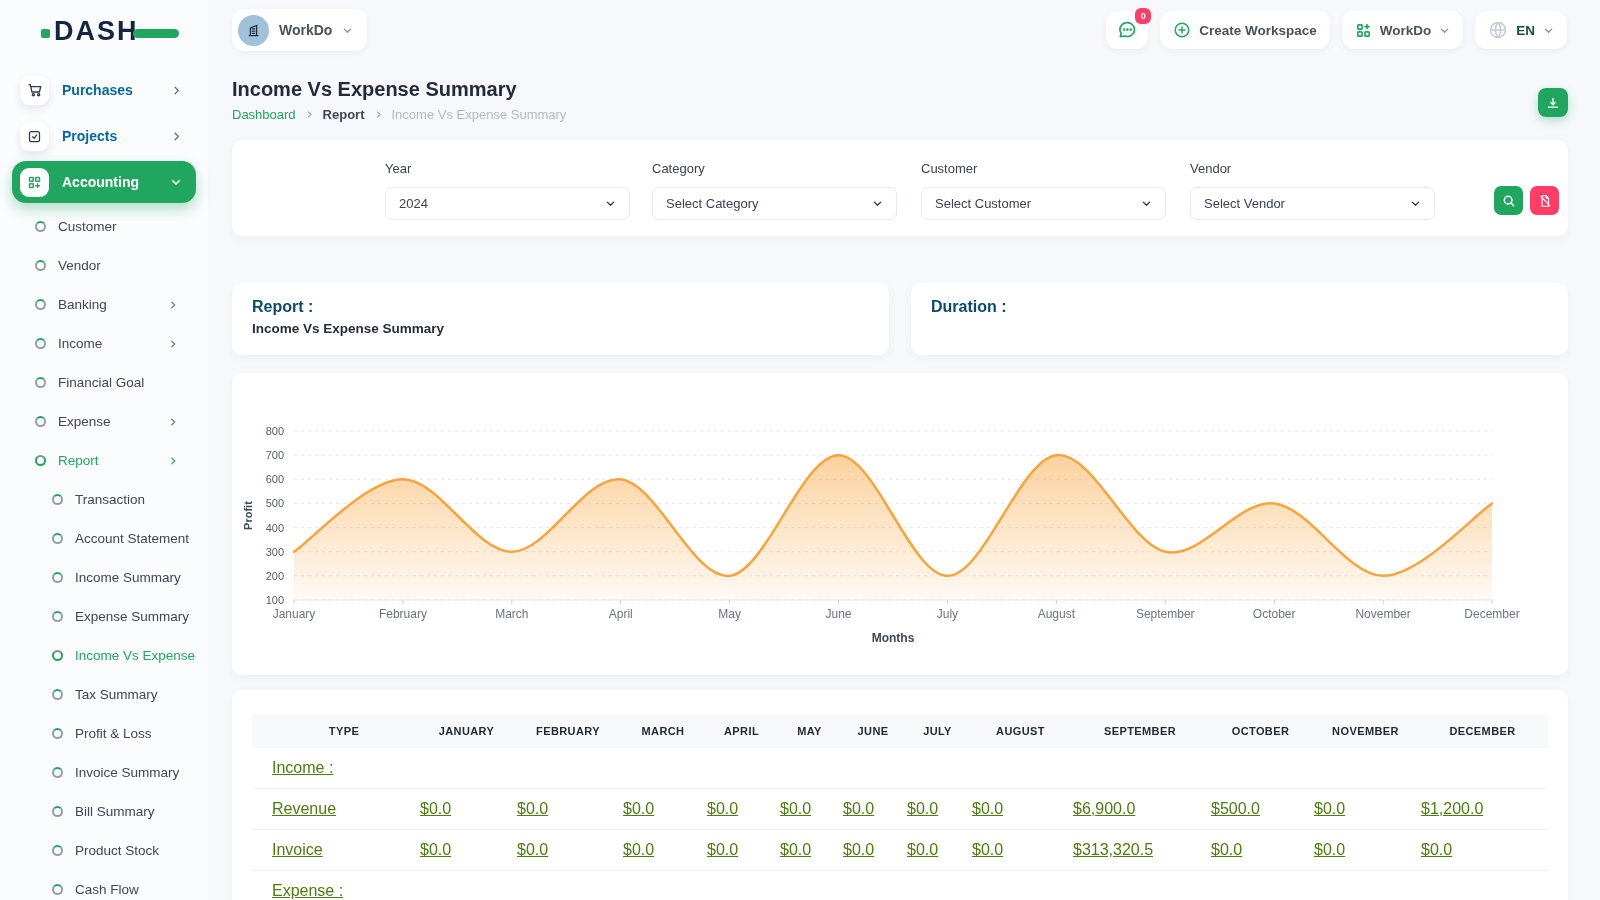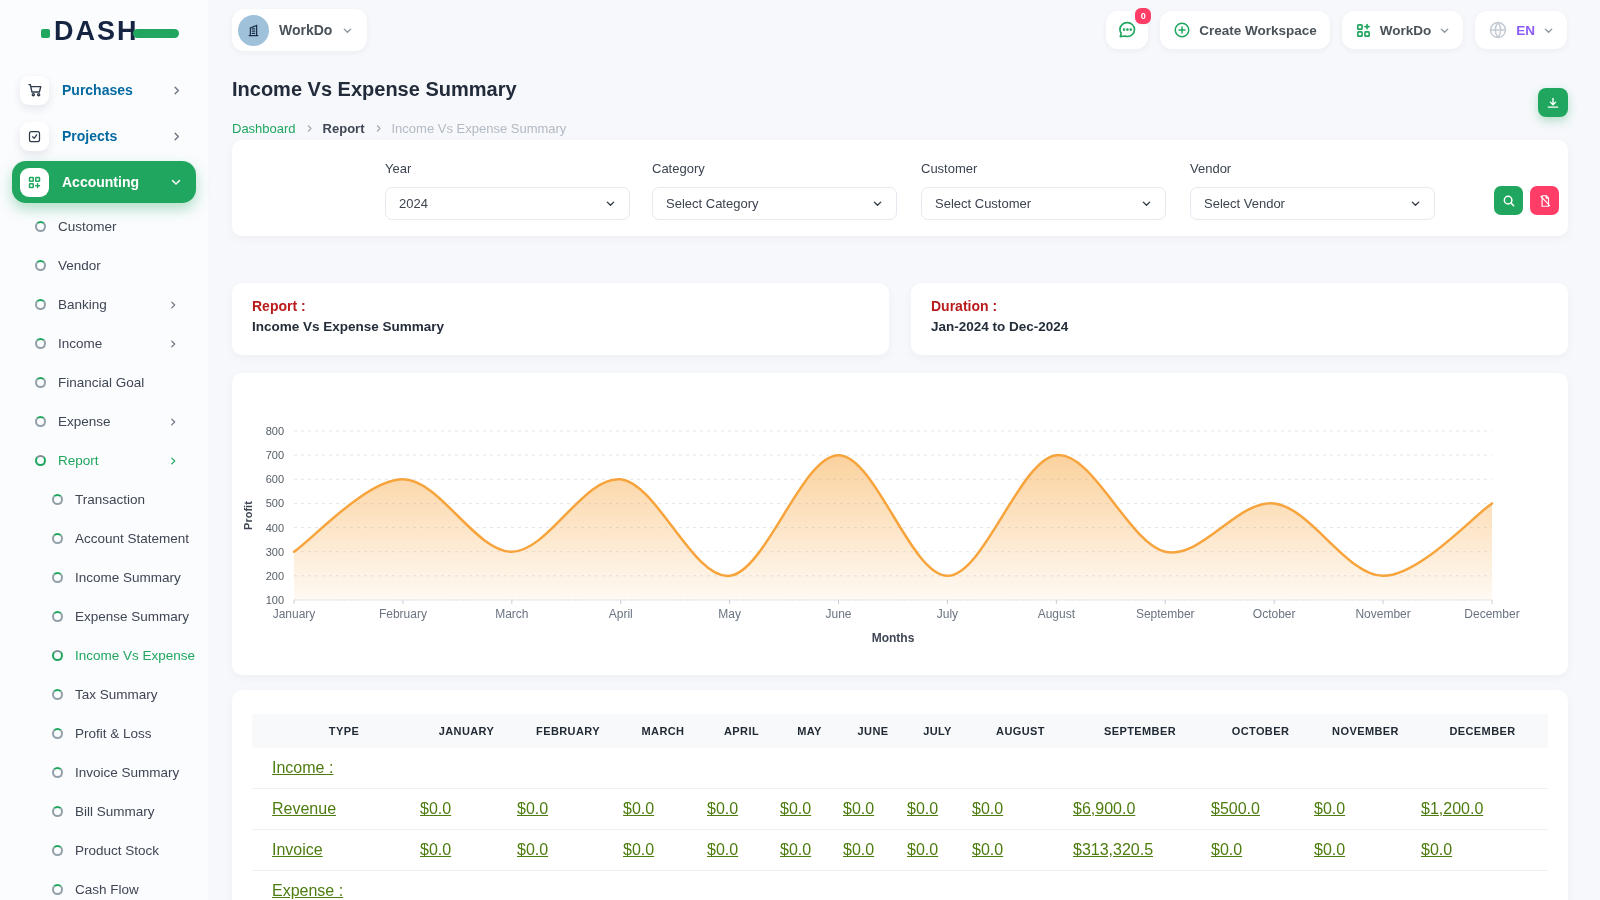--- a/index.html
+++ b/index.html
@@ -40,25 +40,25 @@
           justify-content:space-between;}
   .ws-btn{display:flex;align-items:center;gap:10px;background:#fff;border-radius:12px;height:42px;padding:0 14px 0 6px;
           box-shadow:0 2px 6px rgba(30,40,80,.05);}
   .ws-avatar{width:31px;height:31px;border-radius:50%;background:#9fc1da;display:flex;align-items:center;justify-content:center;}
   .ws-name{font-size:14px;font-weight:bold;color:#4a5259;}
   .top-right{display:flex;align-items:center;gap:12px;}
   .top-pill{position:relative;display:flex;align-items:center;gap:8px;background:#fff;border-radius:12px;height:38px;
             padding:0 13px;box-shadow:0 2px 6px rgba(30,40,80,.05);font-size:13.5px;font-weight:bold;color:#4a5259;}
   .badge{position:absolute;top:-5px;right:-5px;min-width:16px;height:16px;border-radius:8px;color:#fff;
          font-size:9px;font-weight:bold;display:flex;align-items:center;justify-content:center;border:2px solid #f6f8fb;}
-  .lang-label{color:#8b5cf6;}
+  .lang-label{color:#14532d;}
 
   .page-head{position:absolute;left:24px;right:32px;top:78px;}
   .page-title{font-size:20px;font-weight:bold;color:#222b3a;margin:0;}
-  .breadcrumb{display:flex;align-items:center;gap:9px;margin-top:20px;font-size:13px;}
+  .breadcrumb{display:flex;align-items:center;gap:9px;margin-top:6px;font-size:13px;}
   .crumb-link{color:#21a65f;cursor:pointer;}
   .crumb-mid{color:#3f4654;font-weight:bold;cursor:pointer;}
   .crumb-current{color:#b3bac3;}
   .crumb-sep{color:#9aa2ad;display:flex;}
   .dl-btn{position:absolute;right:0;top:10px;width:30px;height:29px;border-radius:8px;border:none;
           display:flex;align-items:center;justify-content:center;cursor:pointer;box-shadow:0 4px 10px rgba(33,166,95,.3);}
 
   .card{position:absolute;background:#fff;border-radius:10px;box-shadow:0 3px 10px rgba(25,35,70,.04);}
   .filter-card{left:24px;right:32px;top:140px;height:96px;}
   .f-group{position:absolute;top:0;width:245px;}
@@ -66,21 +66,21 @@
   .f-select{position:absolute;top:47px;width:245px;height:33px;background:#fff;border:1px solid #e6e9ef;border-radius:7px;
             display:flex;align-items:center;justify-content:space-between;padding:0 13px;box-sizing:border-box;
             font-size:13px;color:#3c4450;cursor:pointer;}
   .f-select .chev{color:#333b46;display:flex;}
   .f-btn{position:absolute;top:46px;width:29px;height:29px;border:none;border-radius:7px;display:flex;
          align-items:center;justify-content:center;cursor:pointer;}
 
   .info-row{position:absolute;left:24px;right:32px;top:283px;height:72px;display:flex;gap:22px;}
   .info-card{flex:1;background:#fff;border-radius:10px;box-shadow:0 3px 10px rgba(25,35,70,.04);
              padding:12px 20px;box-sizing:border-box;}
-  .info-label{font-size:14px;font-weight:bold;color:#b91c1c;margin-top:3px;}
+  .info-label{font-size:16px;font-weight:bold;color:#0c4a6e;margin-top:3px;}
   .info-value{font-size:13.5px;font-weight:bold;color:#242d3a;margin-top:5px;}
 
   .chart-card{left:24px;right:32px;top:373px;height:302px;}
   .chart-card svg{position:absolute;inset:0;}
 
   .table-card{left:24px;right:32px;top:690px;height:260px;padding:24px 20px 0;box-sizing:border-box;}
   table.rep{width:100%;border-collapse:collapse;table-layout:fixed;}
   table.rep th{background:#f8f9fb;font-size:11px;font-weight:bold;letter-spacing:.4px;color:#212b36;
                text-align:center;padding:11px 4px 11px 0;white-space:nowrap;}
   table.rep th:first-child{padding-left:20px;border-radius:4px 0 0 4px;}
@@ -425,21 +425,20 @@
       </button>
     </div>
 
     <div class="info-row">
       <div class="info-card">
         <div class="info-label">Report :</div>
         <div class="info-value">Income Vs Expense Summary</div>
       </div>
       <div class="info-card">
         <div class="info-label">Duration :</div>
-        <div class="info-value">Jan-2024 to Dec-2024</div>
       </div>
     </div>
 
     <div class="card chart-card">
       <div id="chart-holder" style="position:absolute;inset:0;">
           <svg viewBox="0 0 1336 302" width="100%" height="100%" preserveAspectRatio="none">
      <defs>
               <linearGradient id="ag" x1="0" y1="0" x2="0" y2="1">
        <stop offset="0" stop-color="#f7a43c" stop-opacity="0.5"></stop>
        <stop offset="1" stop-color="#f7a43c" stop-opacity="0.06"></stop>

